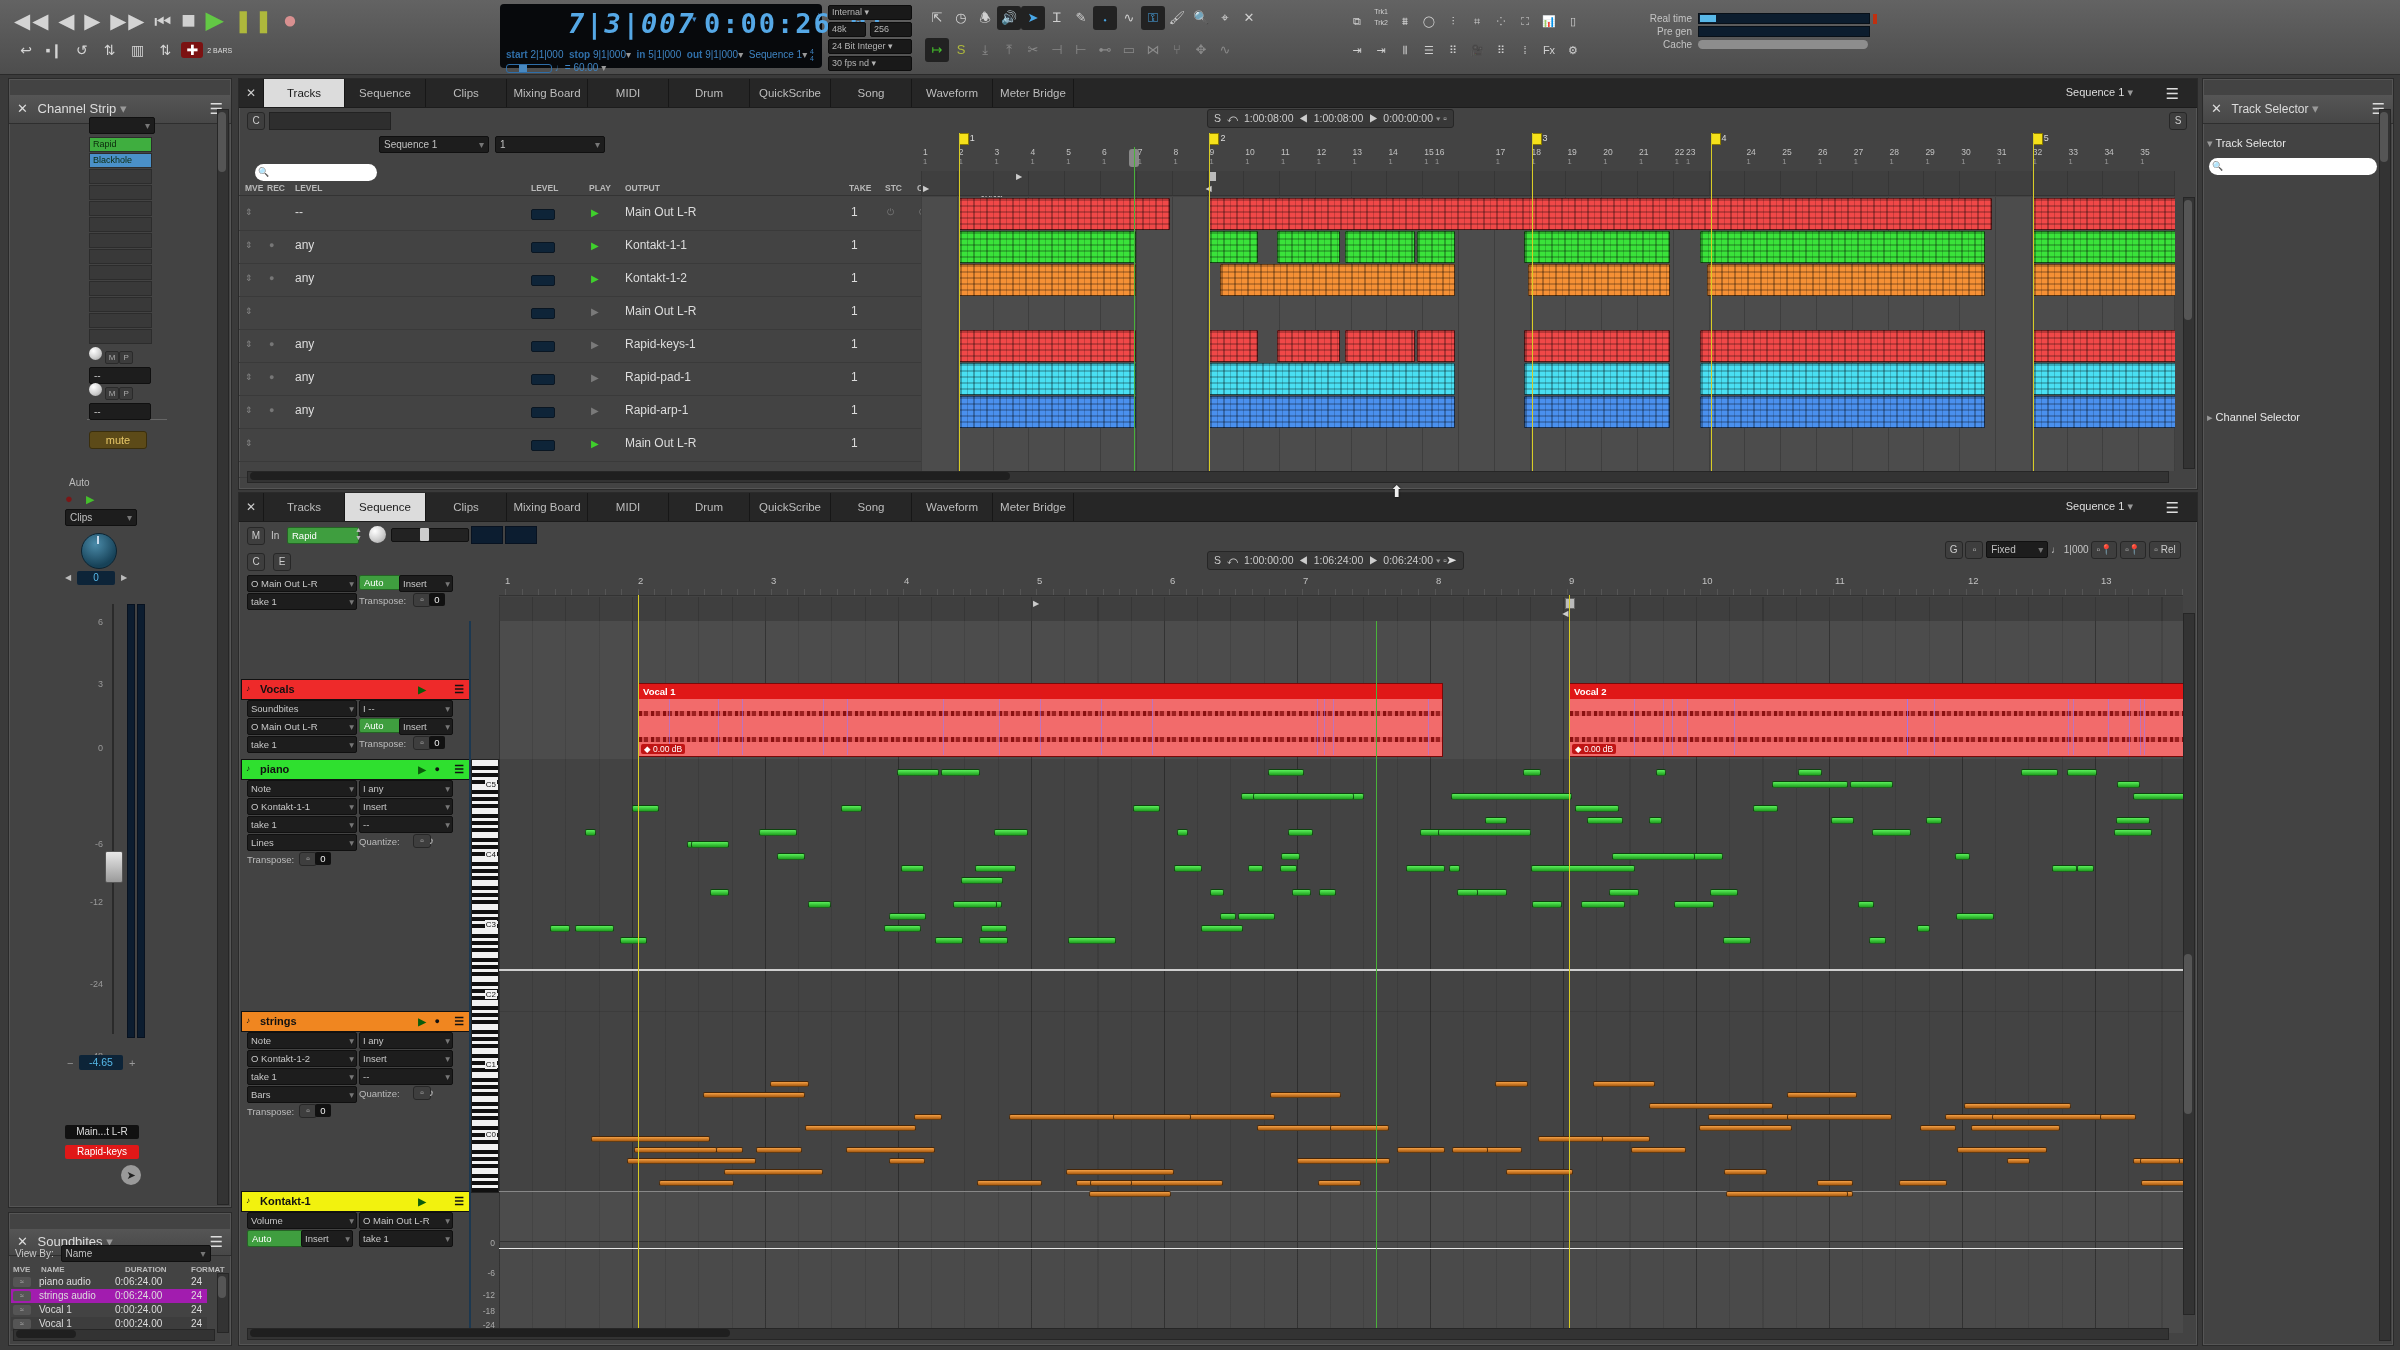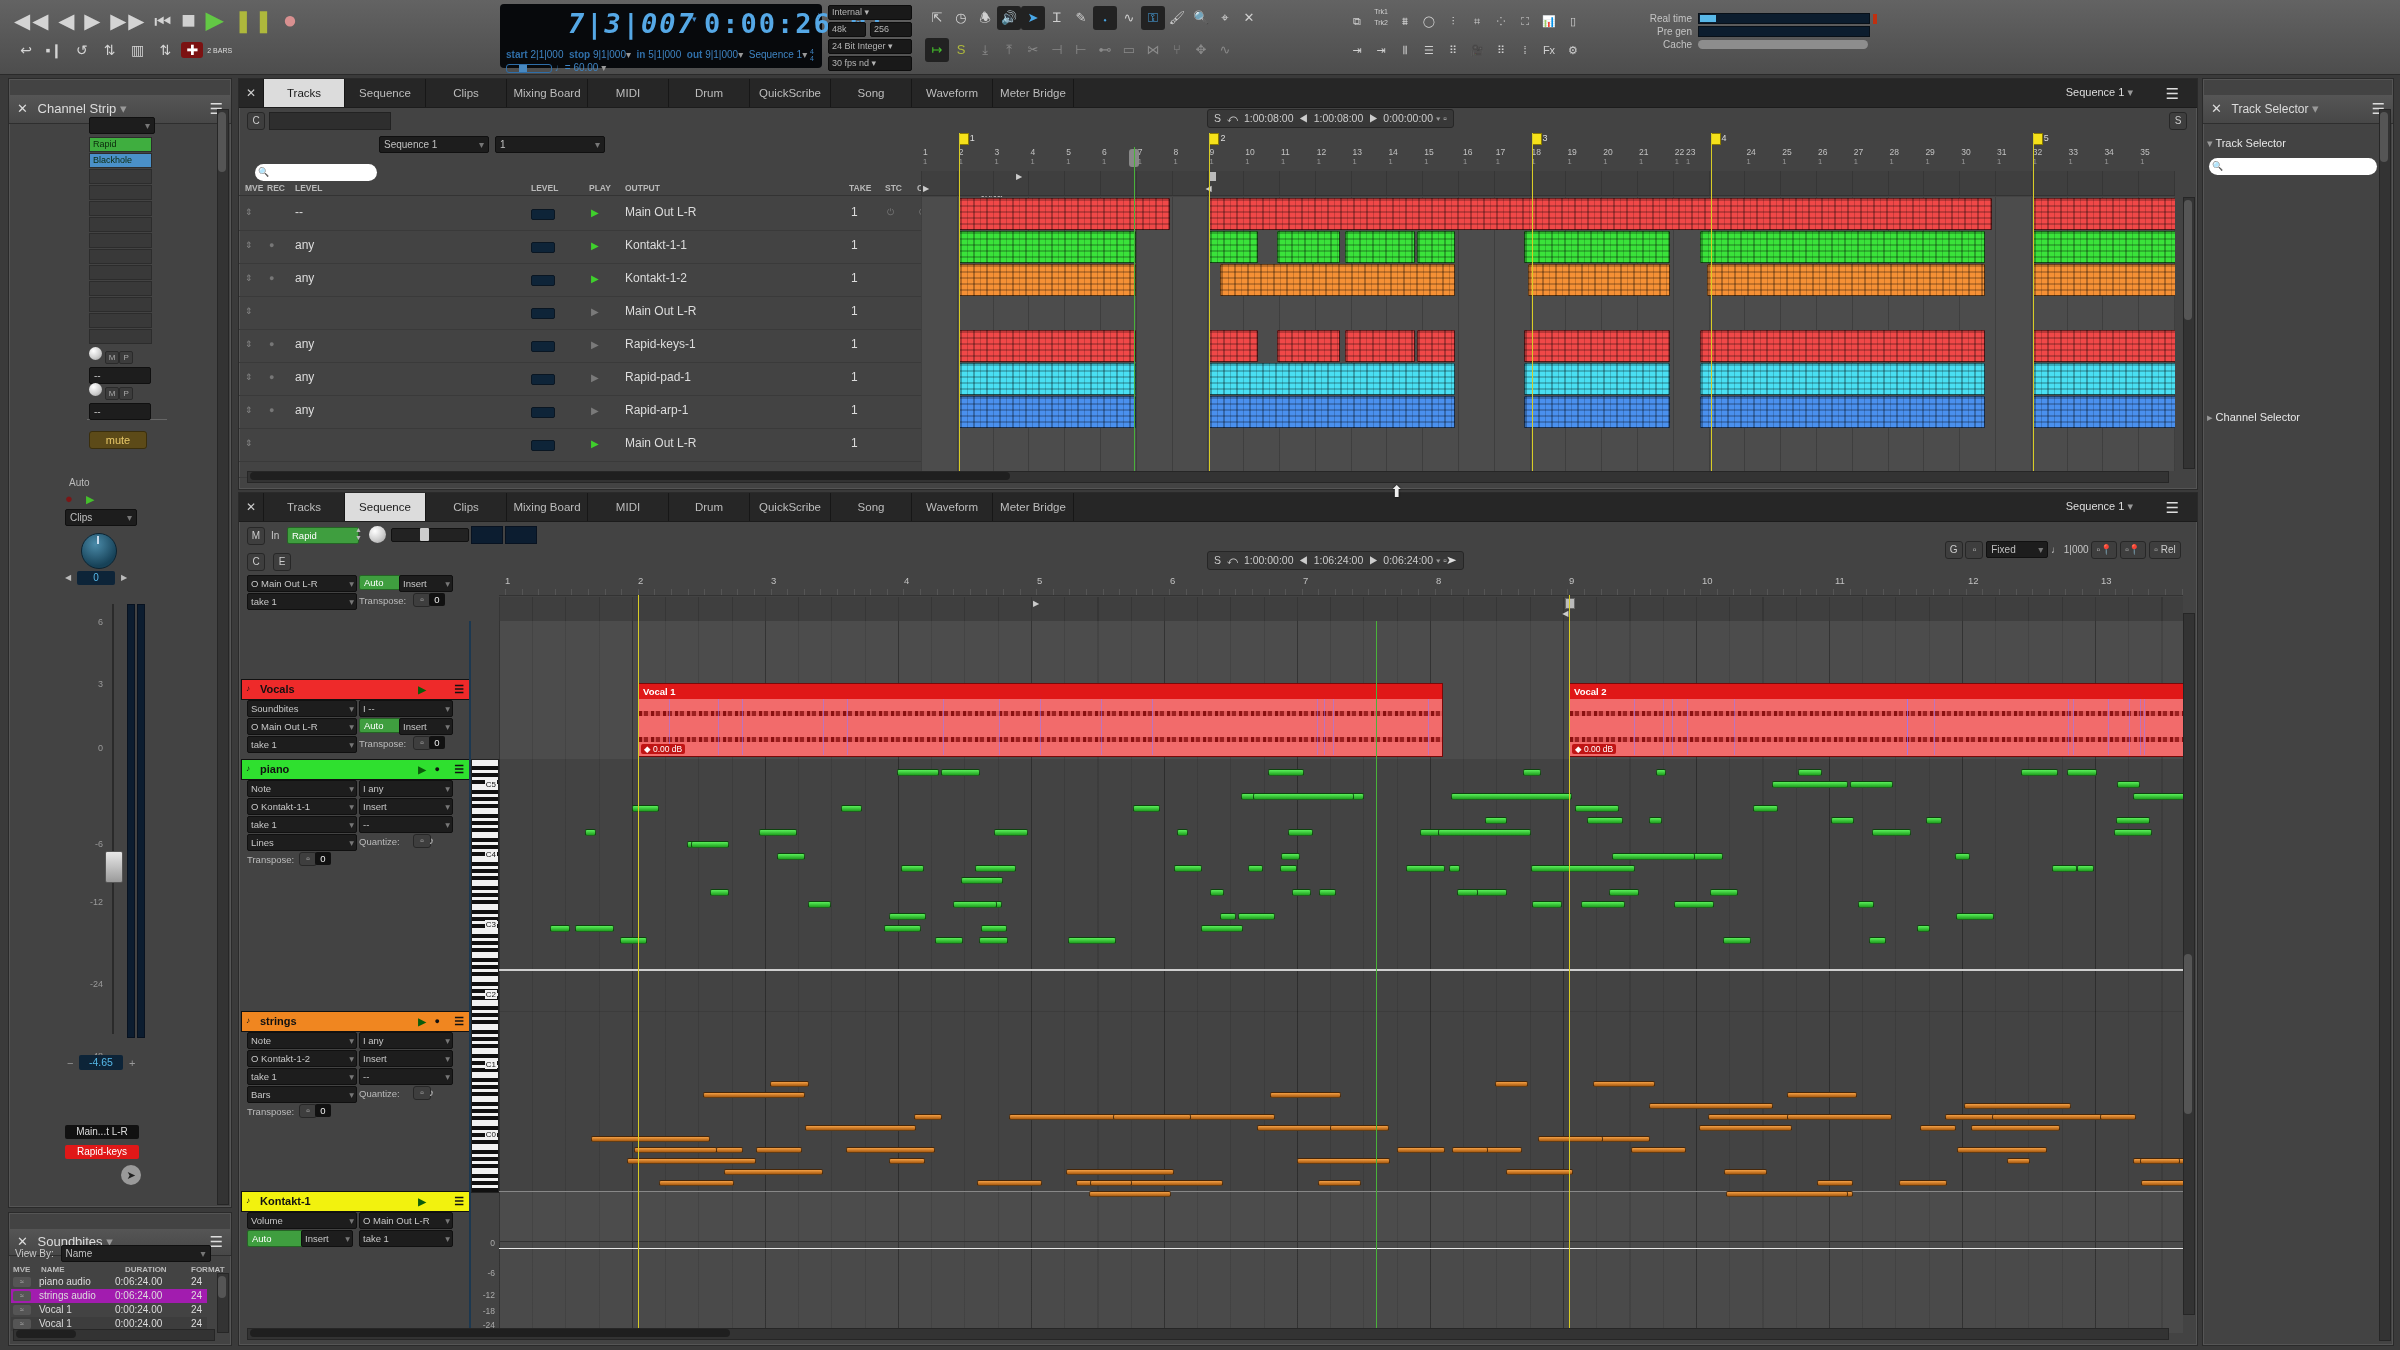--- a/index.html
+++ b/index.html
@@ -445,21 +445,21 @@
           <div class="rulnum" style="left: 181px;">6<i>1</i></div>
           <div class="rulnum" style="left: 216.8px;">7<i>1</i></div>
           <div class="rulnum" style="left: 252.6px;">8<i>1</i></div>
           <div class="rulnum" style="left: 288.4px;">9<i>1</i></div>
           <div class="rulnum" style="left: 324.2px;">10<i>1</i></div>
           <div class="rulnum" style="left: 360px;">11<i>1</i></div>
           <div class="rulnum" style="left: 395.8px;">12<i>1</i></div>
           <div class="rulnum" style="left: 431.6px;">13<i>1</i></div>
           <div class="rulnum" style="left: 467.4px;">14<i>1</i></div>
           <div class="rulnum" style="left: 503.2px;">15<i>1</i></div>
-          <div class="rulnum" style="left: 542px;">16<i>1</i></div>
+          <div class="rulnum" style="left: 514px;">16<i>1</i></div>
           <div class="rulnum" style="left: 574.8px;">17<i>1</i></div>
           <div class="rulnum" style="left: 610.6px;">18<i>1</i></div>
           <div class="rulnum" style="left: 646.4px;">19<i>1</i></div>
           <div class="rulnum" style="left: 682.2px;">20<i>1</i></div>
           <div class="rulnum" style="left: 718px;">21<i>1</i></div>
           <div class="rulnum" style="left: 753.8px;">22<i>1</i></div>
           <div class="rulnum" style="left: 765px;">23<i>1</i></div>
           <div class="rulnum" style="left: 825.4px;">24<i>1</i></div>
           <div class="rulnum" style="left: 861.2px;">25<i>1</i></div>
           <div class="rulnum" style="left: 897px;">26<i>1</i></div>

